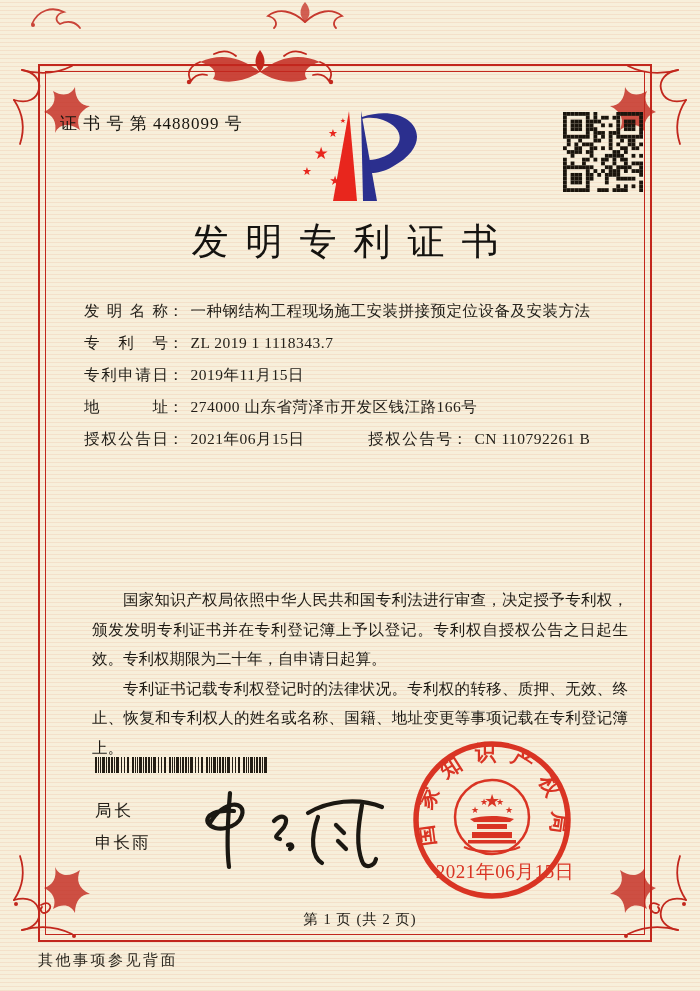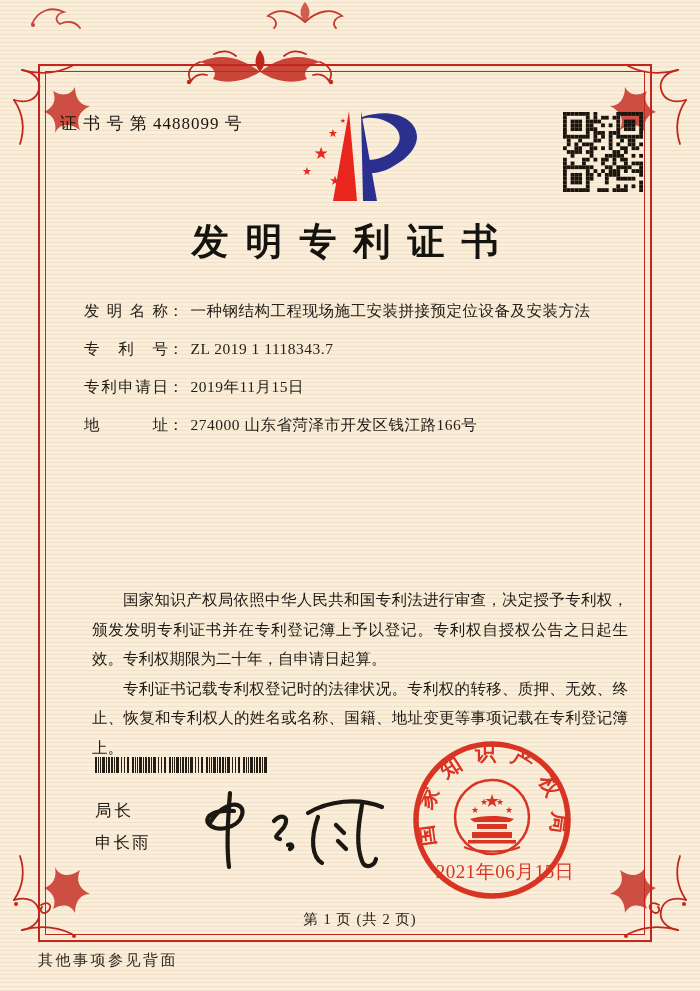--- a/index.html
+++ b/index.html
@@ -30,24 +30,24 @@
   .corner-tl{left:8px;top:56px;transform:scaleY(-1)}
   .corner-tr{left:600px;top:56px;transform:scale(-1,-1)}
   .top-center{left:180px;top:42px}
   .edge-curl-1{left:28px;top:2px}
   .edge-curl-2{left:262px;top:0px}
   
   .cert-no{position:absolute;left:60px;top:112px;font-size:17px;letter-spacing:1px;color:#17150f}
   .logo{position:absolute;left:293px;top:107px}
   .qr{position:absolute;left:563px;top:112px}
   .doc-title{position:absolute;left:38px;top:217px;width:614px;text-align:center;
-    font-size:37px;font-weight:bold;letter-spacing:17px;text-indent:17px;color:#151310}
+    font-size:37px;font-weight:normal;letter-spacing:17px;text-indent:17px;color:#151310}
   
   .fields{position:absolute;left:84px;top:300px;width:540px;font-size:15.5px}
-  .frow{position:relative;height:21px;line-height:21px;margin-bottom:17px;white-space:nowrap}
+  .frow{position:relative;height:21px;line-height:21px;margin-bottom:11px;white-space:nowrap}
   .flabel{display:inline-block;width:84px;text-align:justify;text-align-last:justify;vertical-align:top}
   .fcolon{display:inline-block;margin-right:7px}
   .fvalue{letter-spacing:.5px}
   .grant-no{position:absolute;left:284px;top:0}
   
   .body-text{position:absolute;left:92px;top:585px;width:536px;font-size:15.5px;line-height:29.5px;
     text-align:justify;color:#1e1a14}
   .body-text p{text-indent:2em}
   
   .barcode{position:absolute;left:95px;top:757px}
@@ -384,20 +384,26 @@
     </div>
     <div class="frow">
       <span class="flabel">专利号</span><span class="fcolon">：</span><span class="fvalue">ZL 2019 1 1118343.7</span>
     </div>
     <div class="frow">
       <span class="flabel">专利申请日</span><span class="fcolon">：</span><span class="fvalue">2019年11月15日</span>
     </div>
     <div class="frow">
       <span class="flabel">地址</span><span class="fcolon">：</span><span class="fvalue">274000 山东省菏泽市开发区钱江路166号</span>
     </div>
+    <div class="frow">
+      <span class="flabel">授权公告日</span><span class="fcolon">：</span><span class="fvalue">2021年06月15日</span>
+      <span class="grant-no">
+        <span class="flabel">授权公告号</span><span class="fcolon">：</span><span class="fvalue">CN 110792261 B</span>
+      </span>
+    </div>
   </div>
 
   <div class="body-text">
     <p>国家知识产权局依照中华人民共和国专利法进行审查，决定授予专利权，颁发发明专利证书并在专利登记簿上予以登记。专利权自授权公告之日起生效。专利权期限为二十年，自申请日起算。</p>
     <p>专利证书记载专利权登记时的法律状况。专利权的转移、质押、无效、终止、恢复和专利权人的姓名或名称、国籍、地址变更等事项记载在专利登记簿上。</p>
   </div>
 
   <svg class="barcode" id="barcode-svg" width="173" height="16" viewBox="0 0 173 16">
       <rect x="0" y="0" width="2" height="16" fill="#241e15"></rect>
       <rect x="3" y="0" width="1" height="16" fill="#241e15"></rect>

